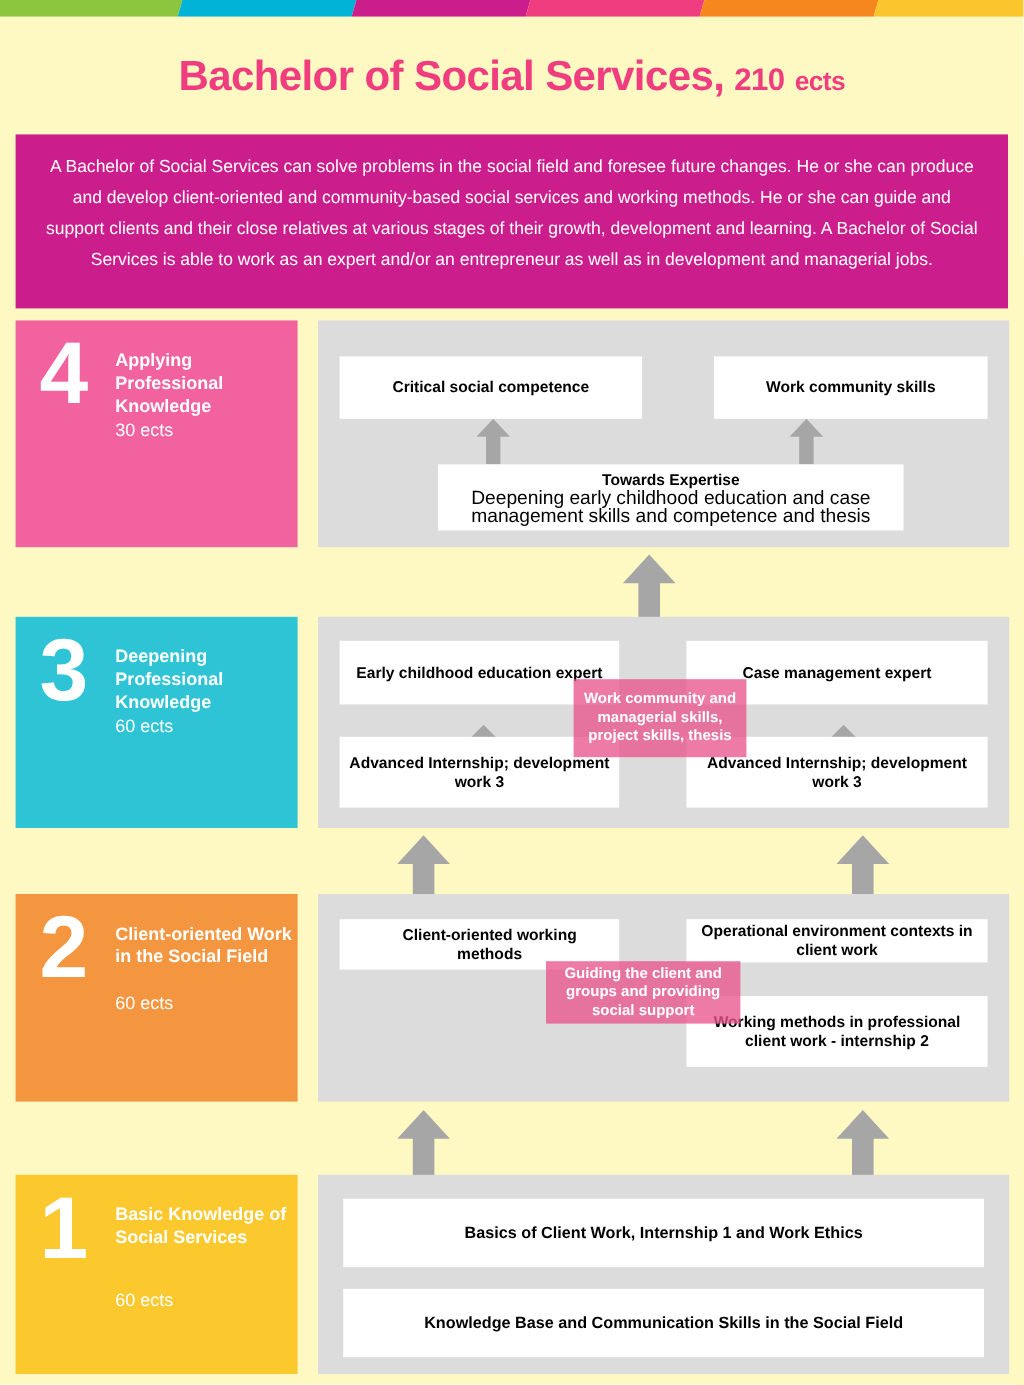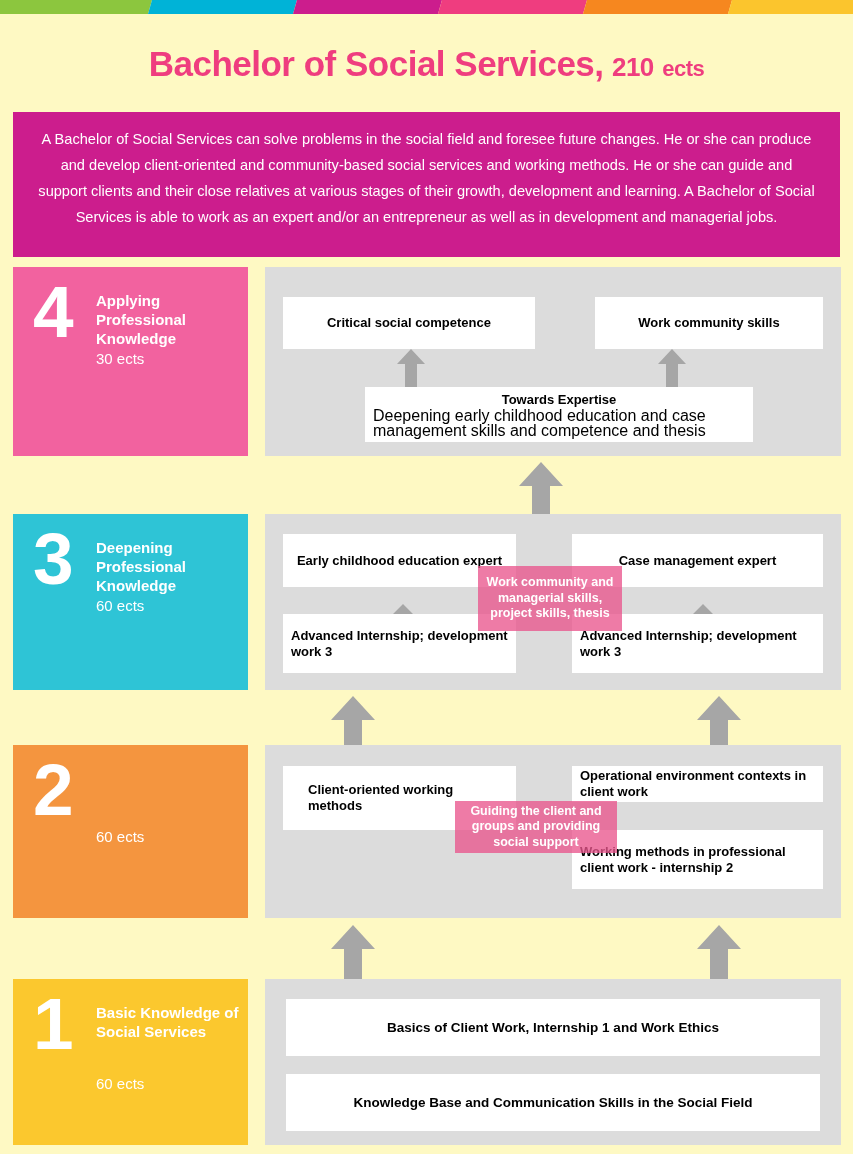--- a/index.html
+++ b/index.html
@@ -63,21 +63,21 @@
     position:absolute; top:0; left:265px; width:576px; height:100%;
     background:#dcdcdc;
   }
 
   .cbox {
     position:absolute;
     background:#ffffff;
     color:#000000;
     font-size:13px; font-weight:bold;
     display:flex; align-items:center; justify-content:center;
-    text-align:left;
+    text-align:center;
     line-height:16px;
     padding: 2px 8px;
   }
   .cbox .sub { font-weight:normal; font-size:16px; line-height:15px; display:block; }
 
   .pinkbox {
     position:absolute;
     background: rgba(233,86,141,0.78);
     color:#ffffff;
     font-size:12.5px; font-weight:bold; line-height:15.5px;
@@ -183,24 +183,25 @@
   </div>
   <div class="arrow" style="left:697px; top:696px;">
     <svg width="44" height="55" viewBox="0 0 44 55">
         <polygon points="22,0 44,24 31,24 31,55 13,55 13,24 0,24" fill="#a6a6a6"></polygon>
       </svg>
   </div>
 
   <div class="level" id="level2" style="top:745px; height:173px;">
     <div class="lv-label">
       <div class="lv-num">2</div>
+      <div class="lv-title">Client-oriented Work in the Social Field</div>
       <div class="lv-ects" style="top:82px;">60 ects</div>
     </div>
     <div class="lv-panel">
-      <div class="cbox" style="left:18px; top:21px; width:233px; height:64px;padding-left:25px;">Client-oriented working methods</div>
+      <div class="cbox" style="left:18px; top:21px; width:233px; height:42px;padding-left:25px;">Client-oriented working methods</div>
       <div class="cbox" style="left:307px; top:21px; width:251px; height:36px;">Operational  environment contexts in client work</div>
       <div class="cbox" style="left:307px; top:85px; width:251px; height:59px;">Working methods in  professional client work - internship 2</div>
 
       <div class="pinkbox" style="left:190px; top:56px; width:162px; height:52px;">Guiding the client and groups and providing social support</div>
     </div>
   </div>
 
   <div class="arrow" style="left:331px; top:925px;">
     <svg width="44" height="55" viewBox="0 0 44 55">
         <polygon points="22,0 44,24 31,24 31,55 13,55 13,24 0,24" fill="#a6a6a6"></polygon>

